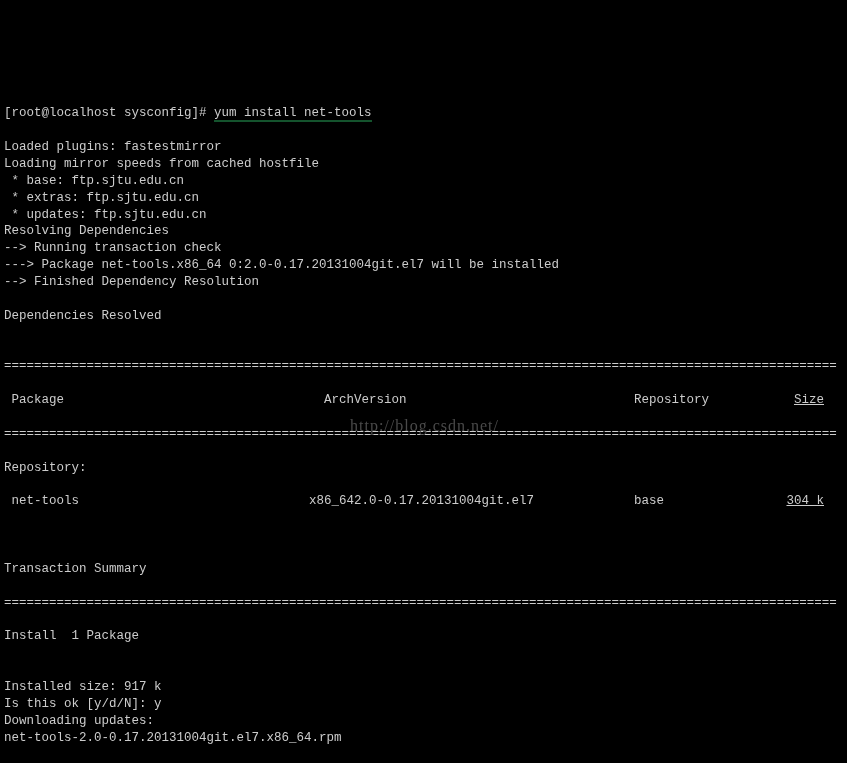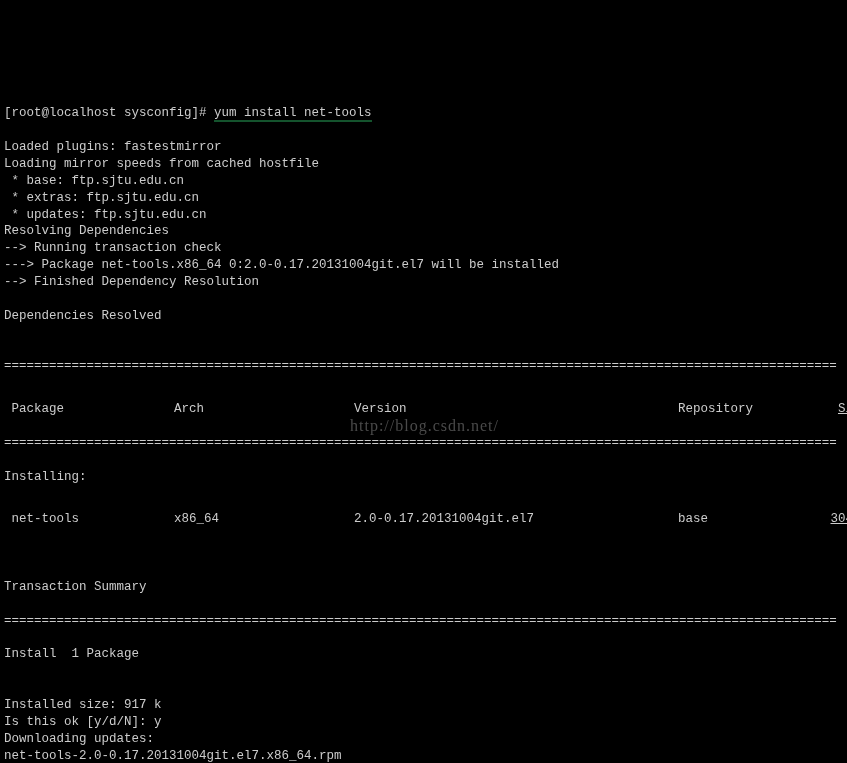--- a/index.html
+++ b/index.html
@@ -14,24 +14,24 @@
     width: 847px;
     box-sizing: border-box;
   }
   .underline-red { border-bottom: 2px solid #14532d; }
   .row { display: block; }
   .hr-dbl {
     color: #cccccc;
     letter-spacing: 0;
   }
   .hdr, .cell { display: inline-block; }
-  .col-pkg  { width: 170px; margin-top: 9px; }
-  .col-arch { width: 180px; }
+  .col-pkg  { width: 170px; }
+  .col-arch { width: 180px; text-align: right; }
   .col-ver  { width: 280px; }
-  .col-repo { width: 130px; margin-left: 44px; }
+  .col-repo { width: 130px; }
   .col-size { width: 60px; text-align: right; text-decoration: underline; }
   .watermark {
     position: absolute;
     left: 350px;
     top: 415px;
     color: #4a4a4a;
     font-family: Georgia, serif;
     font-size: 16px;
     letter-spacing: 1px;
     pointer-events: none;
@@ -42,21 +42,21 @@
 
 
 
 <span class="watermark">http://blog.csdn.net/</span>
 
 <div class="row"><span>[root@localhost sysconfig]# </span><span class="underline-red">yum install net-tools</span></div>
 <div id="yum-block-1"><div class="row">Loaded plugins: fastestmirror</div><div class="row">Loading mirror speeds from cached hostfile</div><div class="row"> * base: ftp.sjtu.edu.cn</div><div class="row"> * extras: ftp.sjtu.edu.cn</div><div class="row"> * updates: ftp.sjtu.edu.cn</div><div class="row">Resolving Dependencies</div><div class="row">--&gt; Running transaction check</div><div class="row">---&gt; Package net-tools.x86_64 0:2.0-0.17.20131004git.el7 will be installed</div><div class="row">--&gt; Finished Dependency Resolution</div><div class="row"> </div><div class="row">Dependencies Resolved</div><div class="row"> </div></div>
 <div class="row hr-dbl">===============================================================================================================</div>
 <div class="row"><span class="hdr col-pkg"> Package</span><span class="hdr col-arch">Arch</span><span class="hdr col-ver">Version</span><span class="hdr col-repo">Repository</span><span class="hdr col-size">Size</span></div>
 <div class="row hr-dbl">===============================================================================================================</div>
-<div class="row">Installing:</div>
+<div class="row">Repository:</div>
 <div class="row"><span class="cell col-pkg"> net-tools</span><span class="cell col-arch">x86_64</span><span class="cell col-ver">2.0-0.17.20131004git.el7</span><span class="cell col-repo">base</span><span class="cell col-size">304 k</span></div>
 <div class="row"> </div>
 <div class="row">Transaction Summary</div>
 <div class="row hr-dbl">===============================================================================================================</div>
 <div class="row">Install  1 Package</div>
 <div id="yum-block-2"><div class="row"> </div><div class="row">Installed size: 917 k</div><div class="row">Is this ok [y/d/N]: y</div><div class="row">Downloading updates:</div><div class="row">net-tools-2.0-0.17.20131004git.el7.x86_64.rpm</div></div>
 
 
 
 

